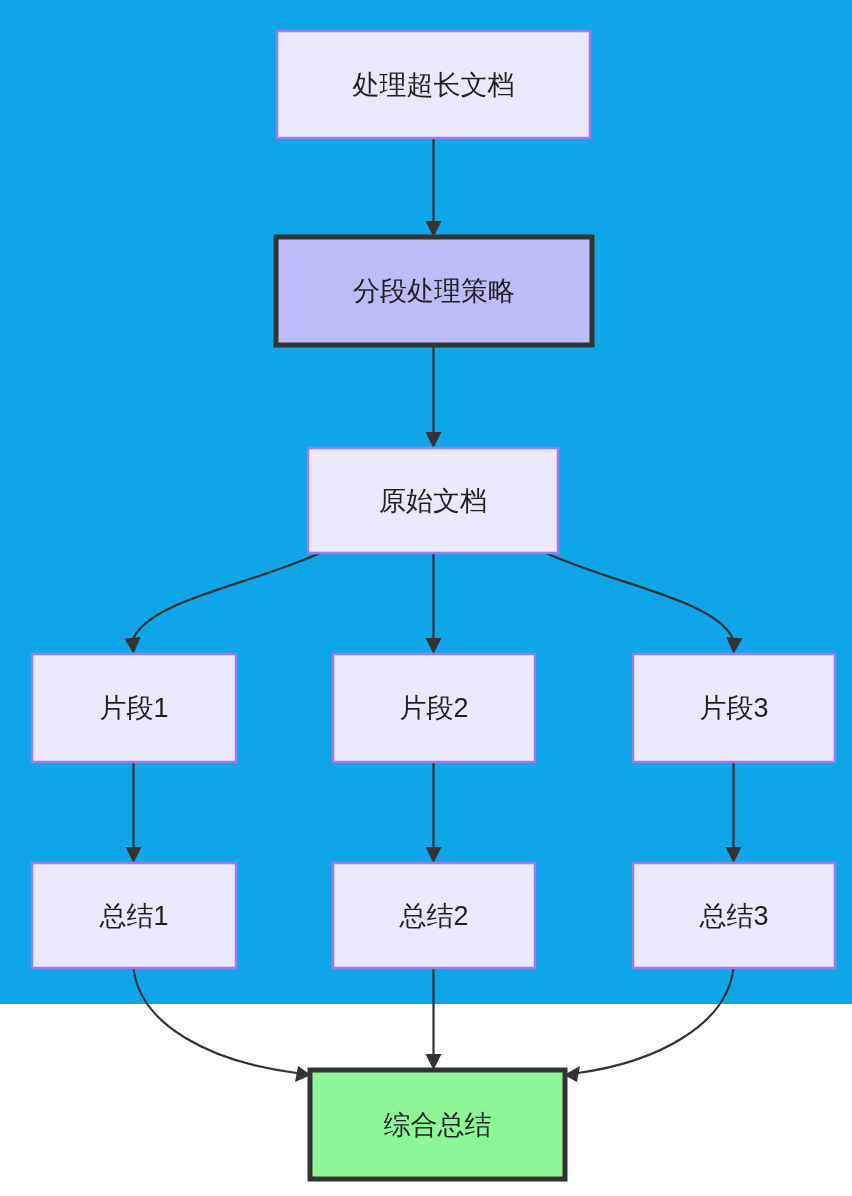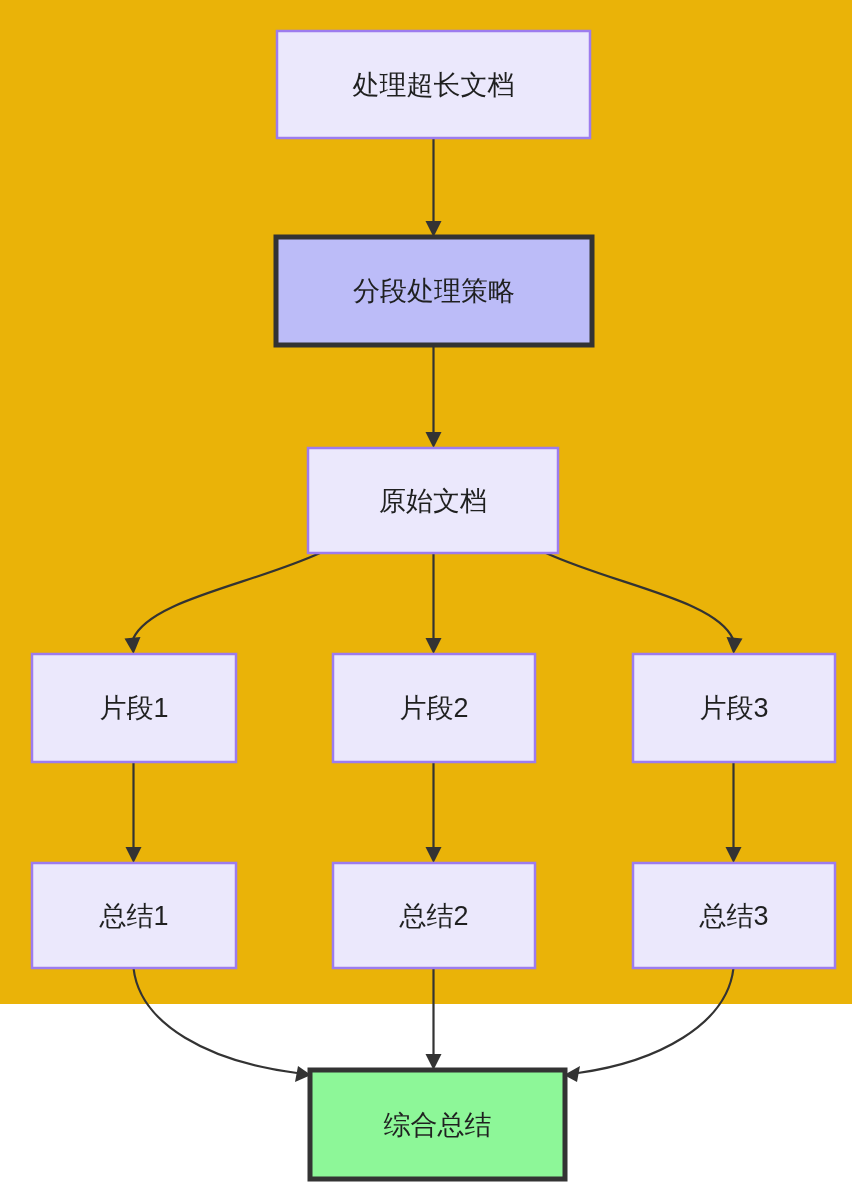--- a/index.html
+++ b/index.html
@@ -11,21 +11,21 @@
   body {
     width: 852px;
     height: 1196px;
     overflow: hidden;
     font-family: "Liberation Sans", "DejaVu Sans", sans-serif;
   }
   #diagram-root {
     position: relative;
     width: 852px;
     height: 1004px;
-    background: #eab308;
+    background: #0ea5e9;
   }
   svg.flow-canvas {
     position: absolute;
     top: 0;
     left: 0;
     width: 852px;
     height: 1196px;
     display: block;
   }
   .node-rect {

